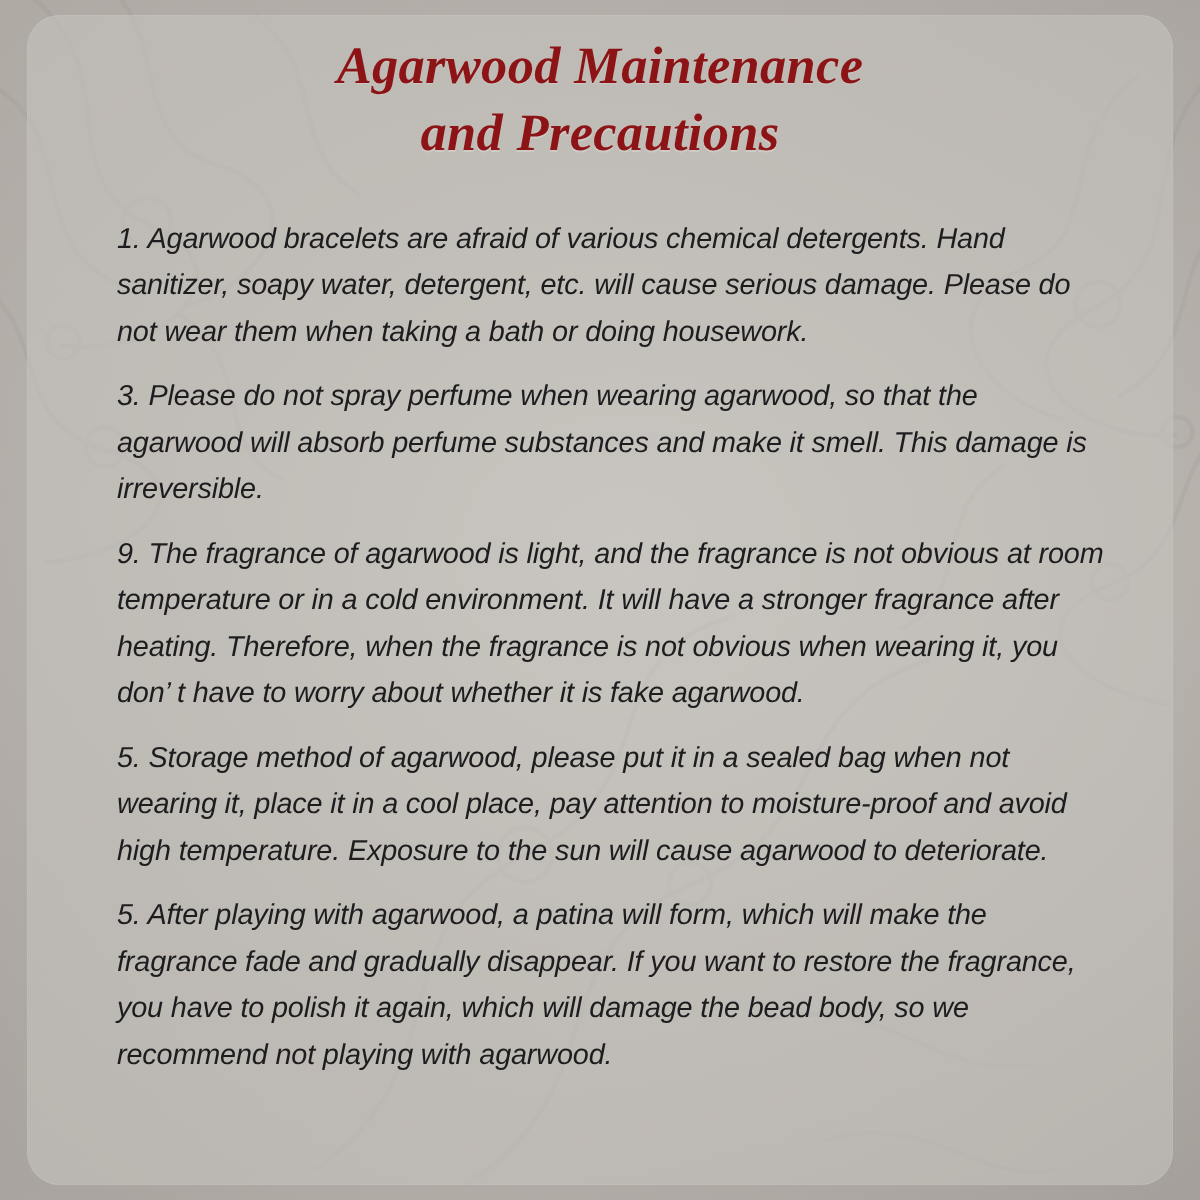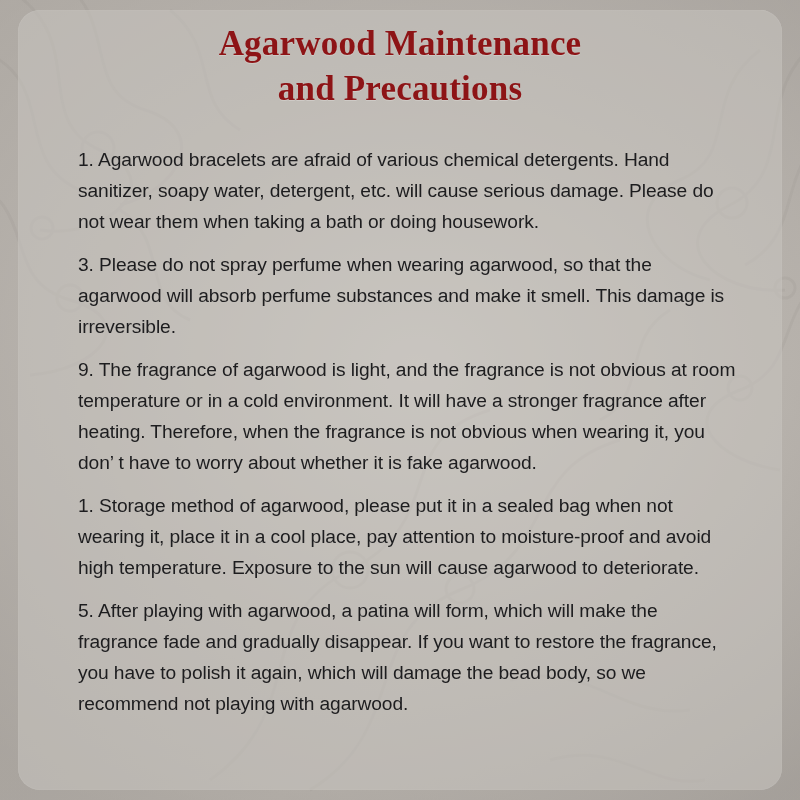--- a/index.html
+++ b/index.html
@@ -15,20 +15,21 @@
   }
 
   #page {
     position: relative;
     width: 800px;
     height: 800px;
     background:
       radial-gradient(ellipse 620px 520px at 52% 46%, rgba(206,202,196,0.95) 0%, rgba(186,181,175,0.75) 55%, rgba(166,161,155,0.55) 100%),
       linear-gradient(140deg, #b7b2ac 0%, #aaa5a0 40%, #b3aea8 70%, #a39e99 100%);
     overflow: hidden;
+    font-style: italic;
   }
 
   
   .ornament {
     position: absolute;
     opacity: 0.20;
     pointer-events: none;
   }
   .orn-svg { display: block; }
 
@@ -127,17 +128,17 @@
 
   <div class="title">
     <span class="line">Agarwood Maintenance</span>
     <span class="line">and Precautions</span>
   </div>
 
   <div class="body-text">
     <p class="para">1. Agarwood bracelets are afraid of various chemical detergents. Hand sanitizer, soapy water, detergent, etc. will cause serious damage. Please do not wear them when taking a bath or doing housework.</p>
     <p class="para">3. Please do not spray perfume when wearing agarwood, so that the agarwood will absorb perfume substances and make it smell. This damage is irreversible.</p>
     <p class="para">9. The fragrance of agarwood is light, and the fragrance is not obvious at room temperature or in a cold environment. It will have a stronger fragrance after heating. Therefore, when the fragrance is not obvious when wearing it, you don’ t have to worry about whether it is fake agarwood.</p>
-    <p class="para">1. Storage method of agarwood, please put it in a sealed bag when not wearing it, place it in a cool place, pay attention to moisture-proof and avoid high temperature. Exposure to the sun will cause agarwood to deteriorate.</p>
+    <p class="para">5. Storage method of agarwood, please put it in a sealed bag when not wearing it, place it in a cool place, pay attention to moisture-proof and avoid high temperature. Exposure to the sun will cause agarwood to deteriorate.</p>
     <p class="para">5. After playing with agarwood, a patina will form, which will make the fragrance fade and gradually disappear. If you want to restore the fragrance, you have to polish it again, which will damage the bead body, so we recommend not playing with agarwood.</p>
   </div>
 
 </div>
 
 </body></html>

